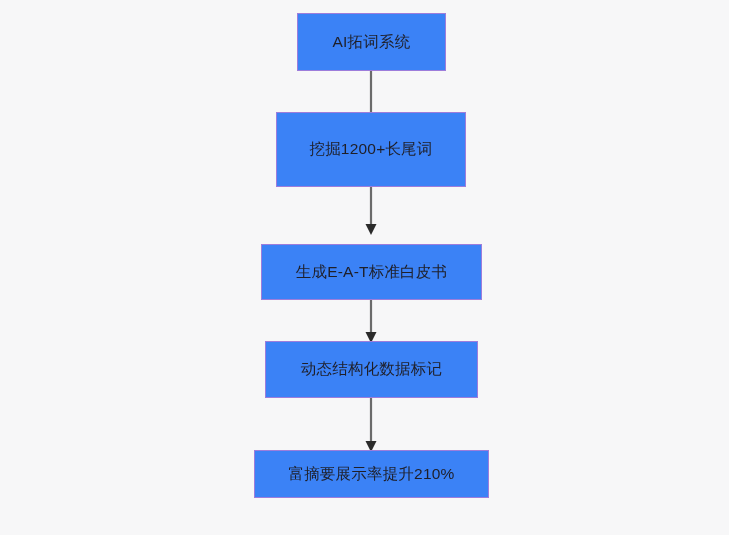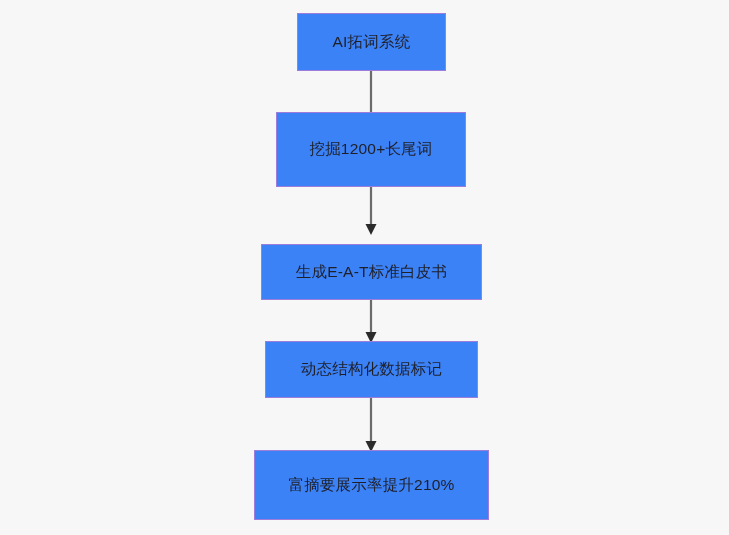--- a/index.html
+++ b/index.html
@@ -82,17 +82,17 @@
   </div>
 
   <div class="node" style="left:261px; top:233px; width:221px; height:56px;margin-top:11px;">
     <span class="node-label">生成E-A-T标准白皮书</span>
   </div>
 
   <div class="node" style="left:265px; top:341px; width:213px; height:57px;">
     <span class="node-label">动态结构化数据标记</span>
   </div>
 
-  <div class="node" style="left:254px; top:450px; width:235px; height:70px;">
+  <div class="node" style="left:254px; top:450px; width:235px; height:48px;">
     <span class="node-label">富摘要展示率提升210%</span>
   </div>
 
 </div>
 
 </body></html>

